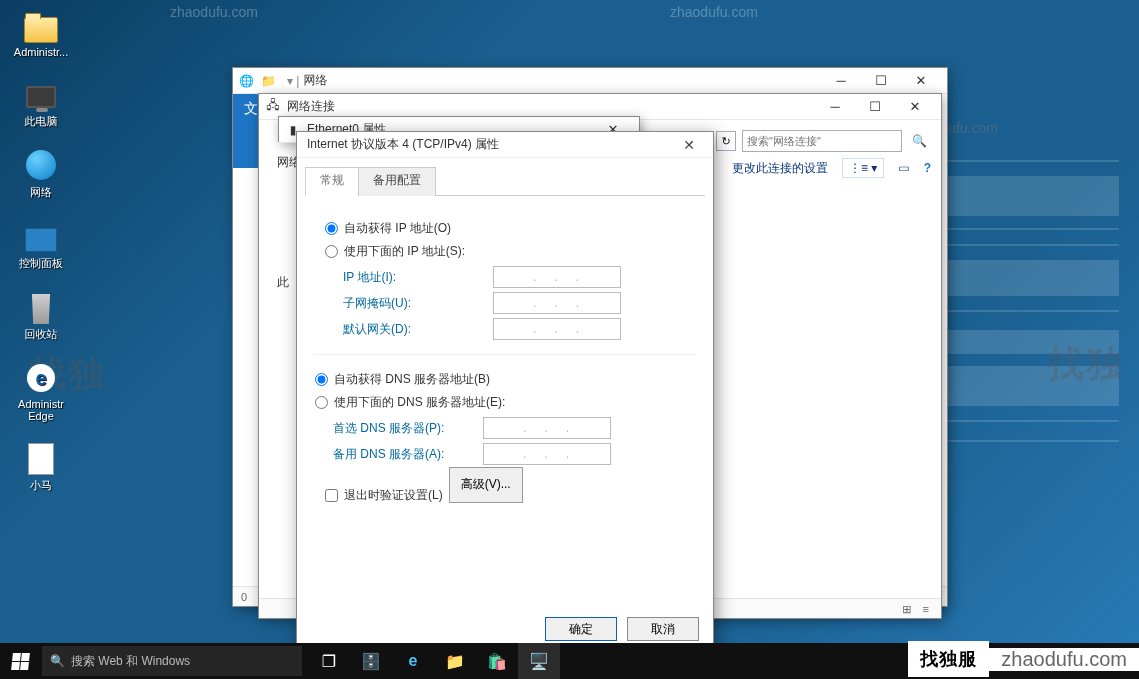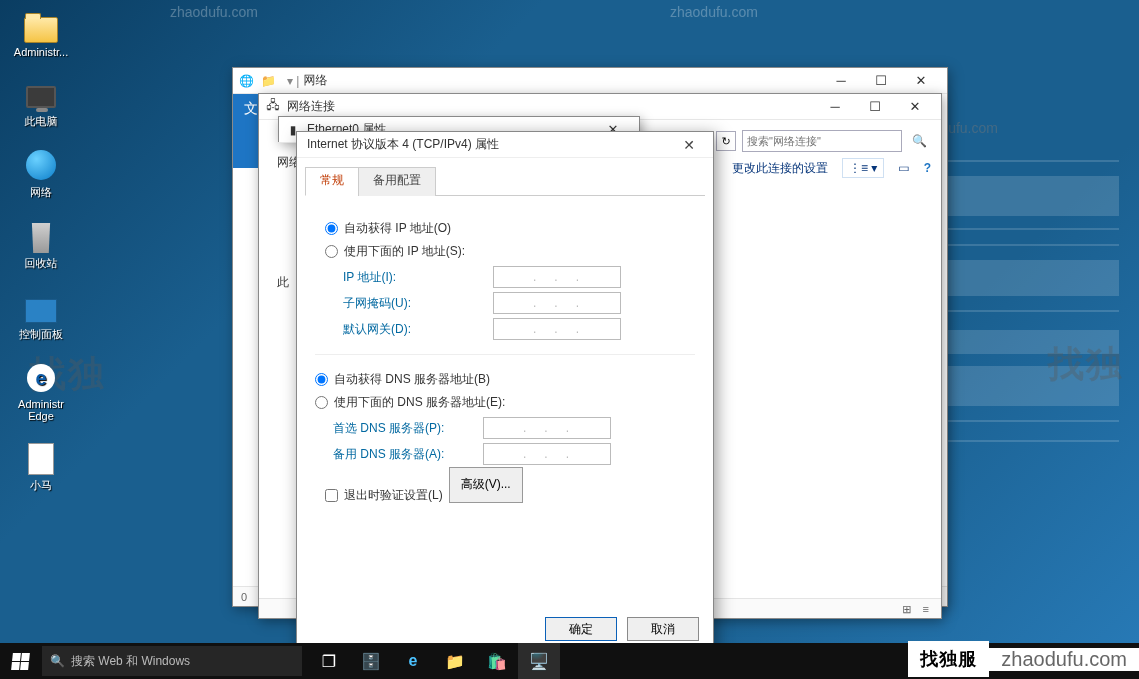--- a/index.html
+++ b/index.html
@@ -58,21 +58,21 @@
 .win-titlebar .title-icon { width:16px; height:16px; margin-right:6px; display:inline-flex; align-items:center; justify-content:center; font-size:12px;}
 .win-ctrl { margin-left:auto; display:flex; }
 .win-ctrl button { width:40px; height:22px; border:none; background:transparent; font-size:13px; color:#333; cursor:pointer; }
 
 
 .ipv4 { position:absolute; left:296px; top:131px; width:418px; height:523px; background:#fff; border:1px solid #888; box-shadow: 3px 4px 16px rgba(0,0,0,0.4);}
 .ipv4 .dlg-title { height:26px; display:flex; align-items:center; padding:0 10px; font-size:12px; color:#333; border-bottom:1px solid #eee;}
 .ipv4 .dlg-title .close { margin-left:auto; width:28px; height:20px; border:none; background:transparent; cursor:pointer; font-size:14px; color:#444;}
 .tabstrip { display:flex; border-bottom:1px solid #ccc; margin:8px 8px 0 8px; font-size:12px;}
 .tabstrip div { padding:4px 14px 6px; border:1px solid #ccc; border-bottom:none; margin-right:-1px; background:#efefef; color:#444; position:relative; top:1px;}
-.tabstrip div.active { background:#fff; color:#c2410c; border-bottom:1px solid #fff;}
+.tabstrip div.active { background:#fff; color:#737373; border-bottom:1px solid #fff;}
 .dlg-body { padding:14px 22px 10px 22px; font-size:12px; color:#333; }
 .dlg-body .desc { line-height:1.5; margin-bottom:18px; color:#555;}
 .rgroup { margin:10px 0 6px 6px; }
 .rline { display:flex; align-items:center; gap:6px; margin:6px 0; }
 .rline input[type=radio]{ width:13px; height:13px;}
 .field-row { display:flex; align-items:center; margin:4px 0 4px 18px; }
 .field-row label { width:150px; color:#0369a1; }
 .ip-input { width:128px; height:22px; border:1px solid #bbb; background:#fff; color:#888; text-align:center; font-size:12px; letter-spacing:2px; }
 .ip-input.disabled { background:#fff; color:#bbb;}
 .section-gap { border-top:1px solid #eee; margin:14px -4px; padding-top:10px;}
@@ -125,29 +125,29 @@
       <span>此电脑</span>
     </div>
   <div class="dicon">
       <div class="ico">
         <div class="network-ico"></div>
       </div>
       <span>网络</span>
     </div>
   <div class="dicon">
       <div class="ico">
+        <div class="panel-ico"></div>
+      </div>
+      <span>控制面板</span>
+    </div>
+  <div class="dicon">
+      <div class="ico">
         <div class="recycle-ico"></div>
       </div>
       <span>回收站</span>
-    </div>
-  <div class="dicon">
-      <div class="ico">
-        <div class="panel-ico"></div>
-      </div>
-      <span>控制面板</span>
     </div>
   <div class="dicon">
       <div class="ico">
         <div class="edge-ico">e</div>
       </div>
       <span style="white-space:pre-line;">Administr
 Edge</span>
     </div>
   <div class="dicon">
       <div class="ico">

